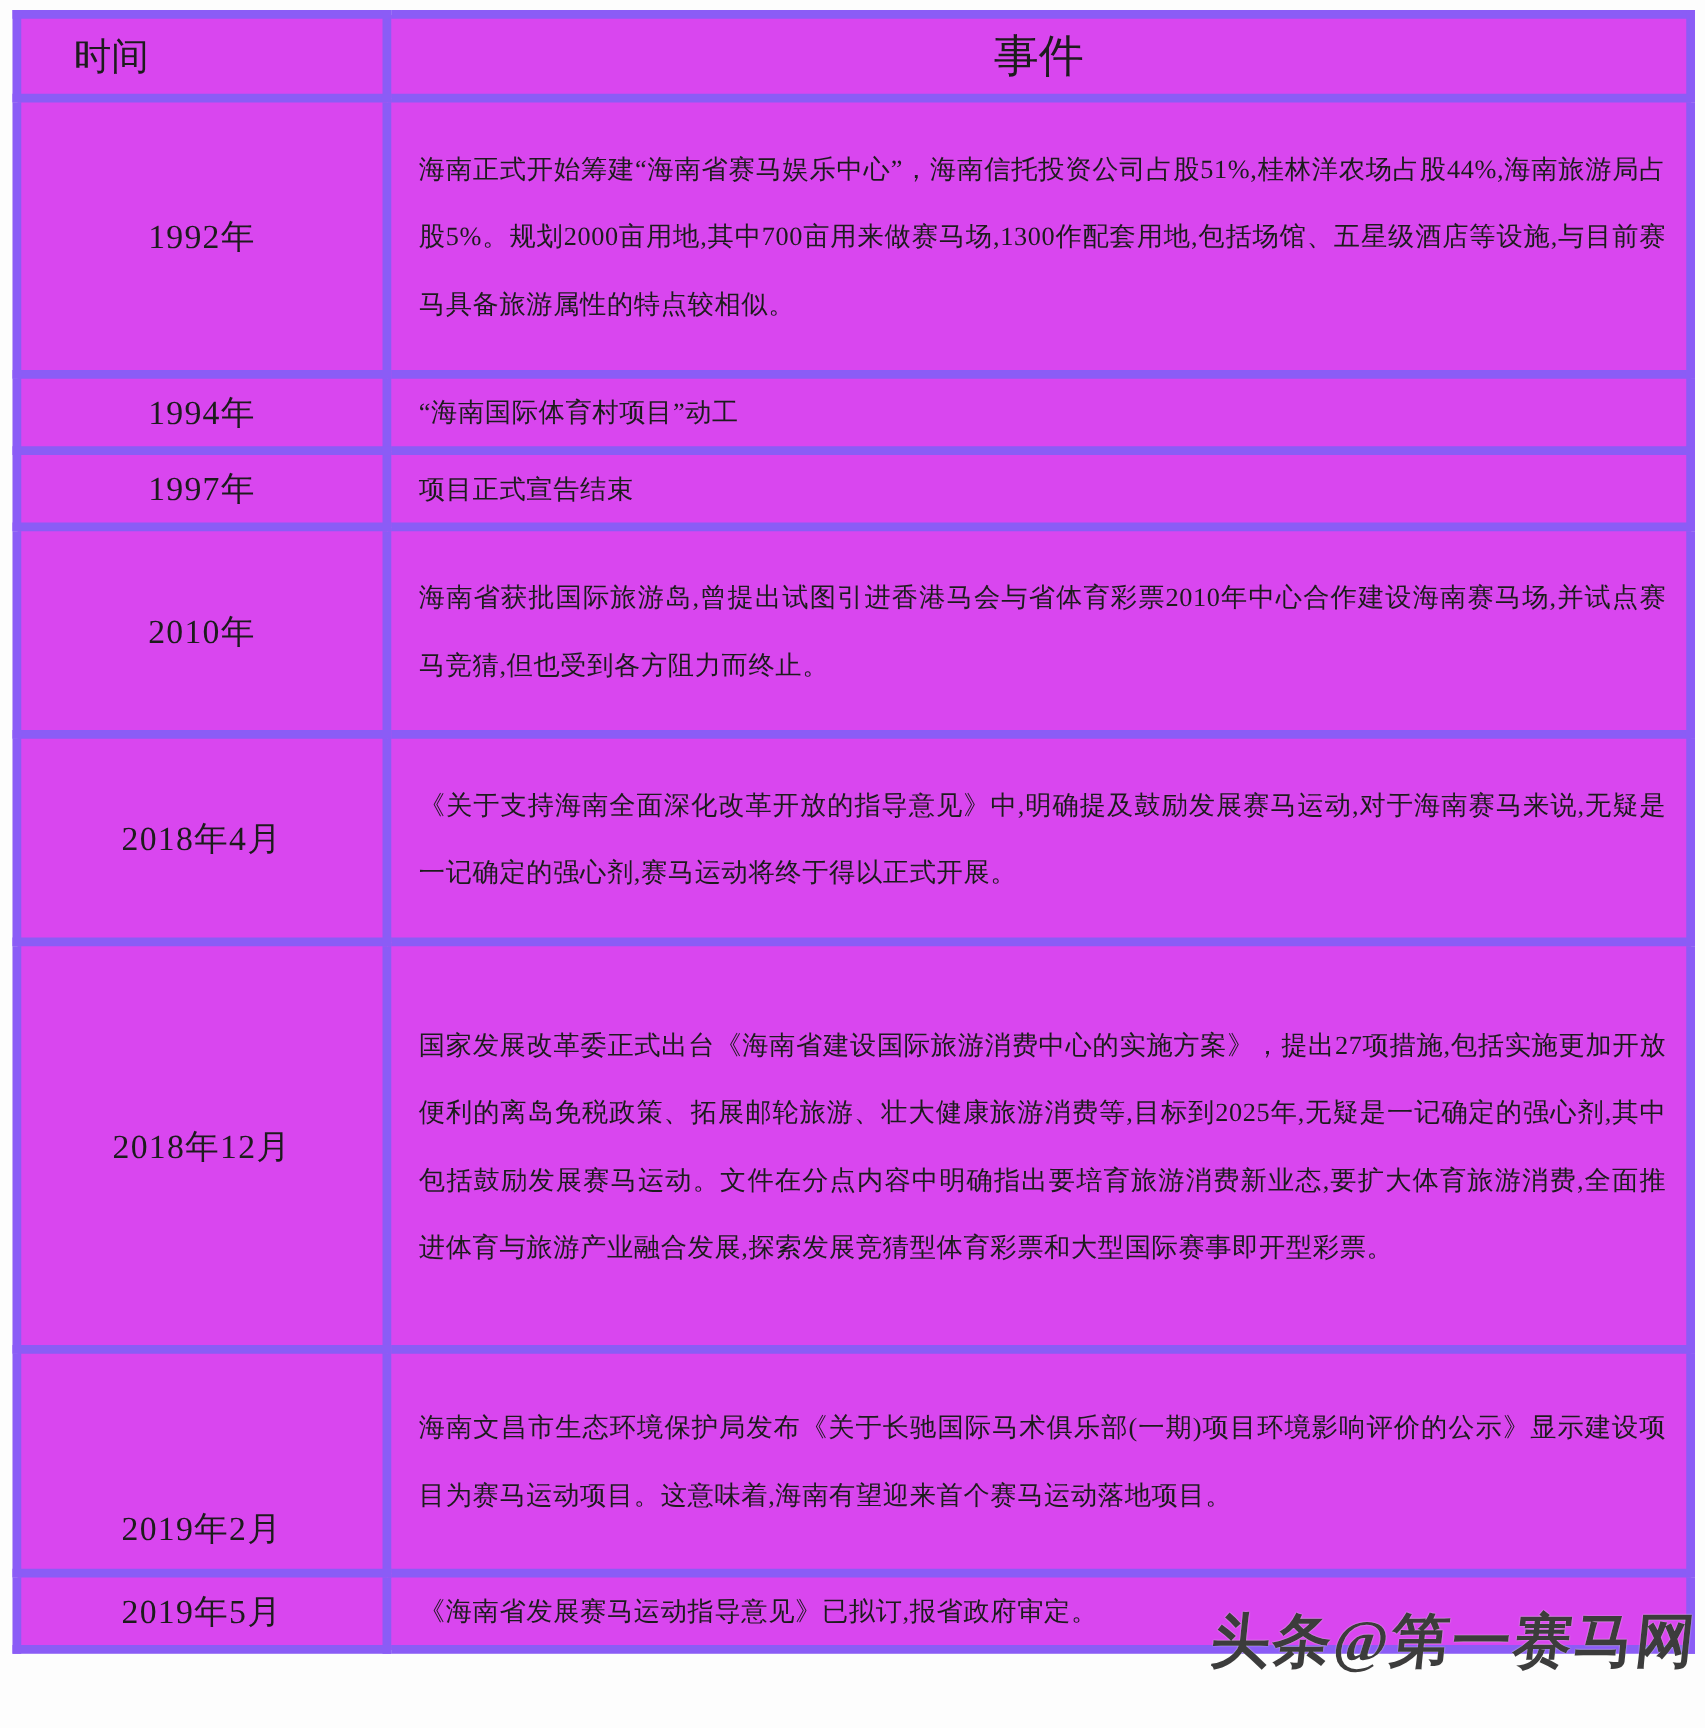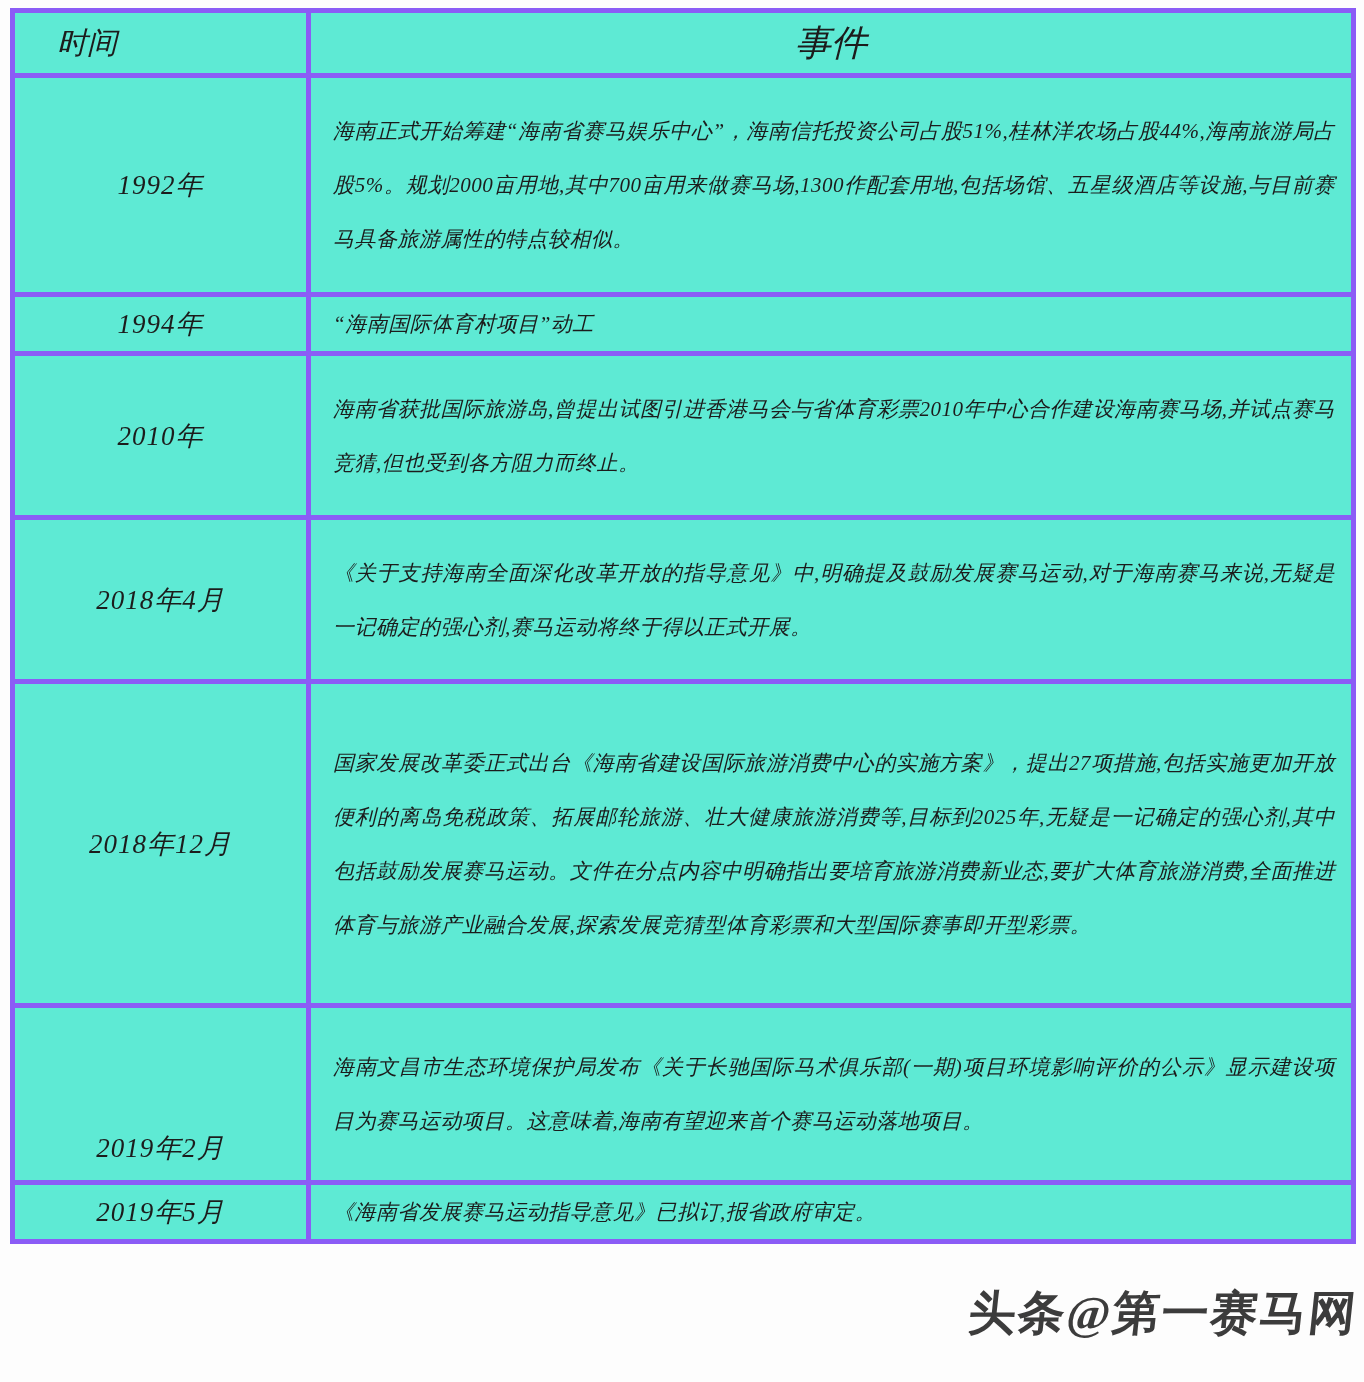--- a/index.html
+++ b/index.html
@@ -21,25 +21,24 @@
     position: absolute;
     left: 10px;
     top: 8px;
     width: 1346px;
     border-collapse: collapse;
     table-layout: fixed;
     background: #f4f2f1;
   }
   table.timeline col.c-time  { width: 296px; }
   table.timeline td, table.timeline th {
-    border: 5px solid #8b5cf6;
+    border: 7px solid #8b5cf6;
     color: #1c1c1c;
     vertical-align: middle;
-    background: #5eead4;
-    font-style: italic;
+    background: #d946ef;
   }
   th.h-time {
     text-align: left;
     padding-left: 42px;
     font-weight: normal;
     font-size: 30px;
     height: 58px;
   }
   th.h-event {
     text-align: center;
@@ -98,20 +97,24 @@
     </thead>
     <tbody>
       <tr class="h218">
         <td class="time-cell">1992年</td>
         <td class="event-cell">海南正式开始筹建“海南省赛马娱乐中心”，海南信托投资公司占股51%,桂林洋农场占股44%,海南旅游局占股5%。规划2000亩用地,其中700亩用来做赛马场,1300作配套用地,包括场馆、五星级酒店等设施,与目前赛马具备旅游属性的特点较相似。</td>
       </tr>
       <tr class="h57">
         <td class="time-cell">1994年</td>
         <td class="event-cell">“海南国际体育村项目”动工</td>
       </tr>
+      <tr class="h57">
+        <td class="time-cell">1997年</td>
+        <td class="event-cell">项目正式宣告结束</td>
+      </tr>
       <tr class="h163">
         <td class="time-cell">2010年</td>
         <td class="event-cell">海南省获批国际旅游岛,曾提出试图引进香港马会与省体育彩票2010年中心合作建设海南赛马场,并试点赛马竞猜,但也受到各方阻力而终止。</td>
       </tr>
       <tr class="h163">
         <td class="time-cell">2018年4月</td>
         <td class="event-cell">《关于支持海南全面深化改革开放的指导意见》中,明确提及鼓励发展赛马运动,对于海南赛马来说,无疑是一记确定的强心剂,赛马运动将终于得以正式开展。</td>
       </tr>
       <tr class="h323">
         <td class="time-cell">2018年12月</td>

